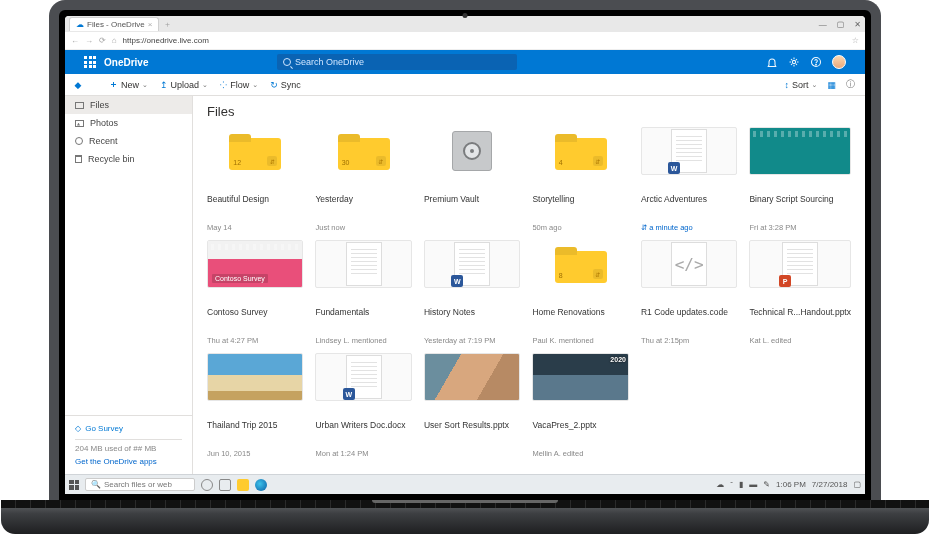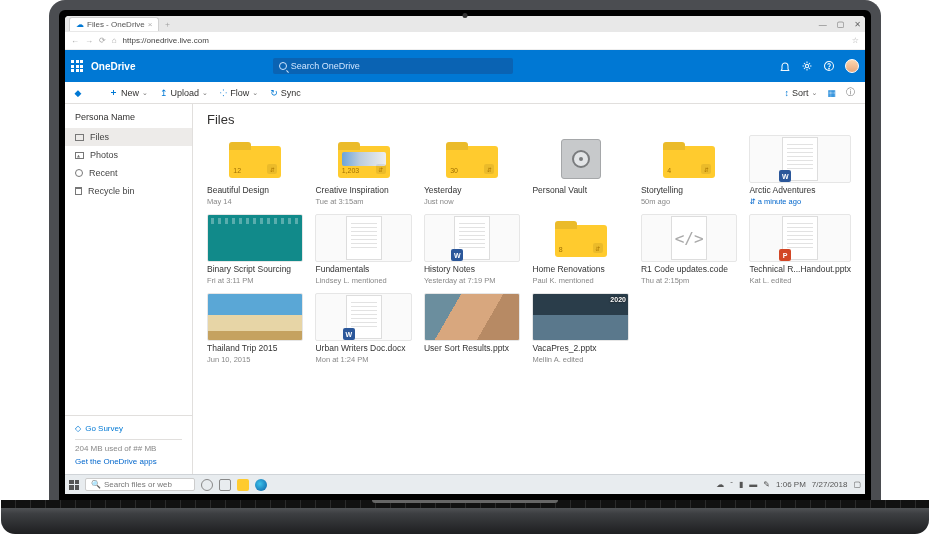--- a/index.html
+++ b/index.html
@@ -32,21 +32,21 @@
 .tab{display:flex;align-items:center;gap:3px;background:#fff;height:14px;padding:0 6px;border-radius:3px 3px 0 0;border:1px solid #d0d0d0;border-bottom:none;max-width:110px}
 .tab .favicon{width:8px;height:8px;display:inline-flex;align-items:center;justify-content:center;color:var(--blue)}
 .tab .title{flex:1;white-space:nowrap;overflow:hidden;text-overflow:ellipsis}
 .tab .x{opacity:.5}
 .wnd .wctrl{margin-left:auto;display:flex;gap:10px;color:#666}
 .addr{display:flex;align-items:center;height:18px;background:#fff;border-bottom:1px solid #eee;padding:0 6px;gap:6px;color:#666;font-size:8px}
 .addr .url{flex:1;color:#444}
 .addr .ctrl{opacity:.6}
 
 
-.suite{display:flex;align-items:center;height:32px;background:var(--blue);color:#fff;padding:0 6px;gap:8px;font-size:10px}
+.suite{display:flex;align-items:center;height:24px;background:var(--blue);color:#fff;padding:0 19px;gap:8px;font-size:10px}
 .waffle{display:inline-grid;grid-template-columns:repeat(3,3px);grid-auto-rows:3px;gap:1.5px}
 .waffle span{background:#fff}
 .brand{font-weight:600}
 .search{flex:0 0 240px;margin:18px auto;display:flex;align-items:center;gap:4px;height:16px;background:var(--blue-dark);border-radius:2px;padding:0 6px;color:#cfe5ff;font-size:9px}
 .search .mag{width:8px;height:8px;border:1px solid currentColor;border-radius:50%;position:relative}
 .search .mag::after{content:"";position:absolute;right:-3px;bottom:-3px;width:3px;height:1px;background:currentColor;transform:rotate(45deg)}
 .suite-right{margin-left:auto;display:flex;align-items:center;gap:10px}
 .suite-right .ic{width:12px;height:12px;opacity:.95}
 .avatar{width:14px;height:14px;border-radius:50%;background:linear-gradient(#fcd7b0,#e8a87c);border:1px solid #fff}
 
@@ -75,21 +75,21 @@
 .side li .bin{width:7px;height:8px;border:1px solid #777;border-top:2px solid #777}
 .side .foot{margin-top:auto;padding:8px 10px;border-top:1px solid var(--grey-line);font-size:8px}
 .side .foot .prem{color:var(--blue);display:flex;align-items:center;gap:4px;margin-bottom:6px}
 .side .foot hr{border:none;border-top:1px solid var(--grey-line);margin:4px 0}
 .side .foot .quota{color:#888}
 .side .foot .link{color:var(--link);margin-top:4px}
 
 .main{flex:1;overflow:auto;padding:6px 14px 4px}
 .main h1{font-weight:400;font-size:13px;margin:2px 0 8px}
 .grid{display:grid;grid-template-columns:repeat(6,1fr);gap:8px 12px}
-.tile{display:flex;flex-direction:column;gap:2px;cursor:pointer}
+.tile{display:flex;flex-direction:column;gap:19px;cursor:pointer}
 .thumb{height:48px;border:1px solid #e6e6e6;border-radius:2px;display:flex;align-items:center;justify-content:center;background:#fafafa;position:relative;overflow:hidden}
 .tile .name{font-size:8.5px;color:#333;white-space:nowrap;overflow:hidden;text-overflow:ellipsis}
 .tile .meta{font-size:7.5px;color:#888;white-space:nowrap;overflow:hidden;text-overflow:ellipsis}
 .tile .meta.shared{color:var(--link)}
 
 
 .folder{width:56px;height:38px;position:relative}
 .folder::before{content:"";position:absolute;inset:6px 2px 0 2px;background:var(--yellow);border-radius:3px}
 .folder::after{content:"";position:absolute;left:2px;top:2px;width:22px;height:8px;background:var(--yellow);border-radius:3px 3px 0 0;filter:brightness(.92)}
 .folder .badge{position:absolute;right:6px;bottom:4px;width:10px;height:10px;background:rgba(0,0,0,.08);border-radius:2px;display:flex;align-items:center;justify-content:center;font-size:6px;color:#b07a00;z-index:1}
@@ -220,21 +220,20 @@
               <span>Sort</span>
               <span class="chev">⌄</span>
             </div>
           <span style="color:var(--blue)">▦</span>
           <span style="color:#777">ⓘ</span>
         </div>
       </div>
 
       <div class="body">
         <aside class="side">
-          <div class="persona">Persona Name</div>
           <ul>
             <li class="sel">
                 <span class="box"></span>
                 <span>Files</span>
               </li>
             <li>
                 <span class="photo"></span>
                 <span>Photos</span>
               </li>
             <li>
@@ -266,45 +265,34 @@
                     <span class="count">12</span>
                     <span class="badge">⇵</span>
                   </div>
                 </div>
                 <div class="name">Beautiful Design</div>
                 <div class="meta">May 14</div>
               </div>
               <div class="tile">
                 <div class="thumb" style="border: none; background: transparent;">
                   <div class="folder">
-                    <span class="count">1,203</span>
-                    <div class="strip"></div>
-                    <span class="badge">⇵</span>
-                  </div>
-                </div>
-                <div class="name">Creative Inspiration</div>
-                <div class="meta">Tue at 3:15am</div>
-              </div>
-              <div class="tile">
-                <div class="thumb" style="border: none; background: transparent;">
-                  <div class="folder">
                     <span class="count">30</span>
                     <span class="badge">⇵</span>
                   </div>
                 </div>
                 <div class="name">Yesterday</div>
                 <div class="meta">Just now</div>
               </div>
               <div class="tile">
                 <div class="thumb" style="border: none; background: transparent;">
                   <div class="vault">
                     <div class="dial"></div>
                   </div>
                 </div>
-                <div class="name">Personal Vault</div>
+                <div class="name">Premium Vault</div>
                 <div class="meta"></div>
               </div>
               <div class="tile">
                 <div class="thumb" style="border: none; background: transparent;">
                   <div class="folder">
                     <span class="count">4</span>
                     <span class="badge">⇵</span>
                   </div>
                 </div>
                 <div class="name">Storytelling</div>
@@ -319,21 +307,31 @@
                 <div class="name">Arctic Adventures</div>
                 <div class="meta shared">⇵ a minute ago</div>
               </div>
               <div class="tile">
                 <div class="thumb">
                   <div class="banner teal">
                     <div class="dots"></div>
                   </div>
                 </div>
                 <div class="name">Binary Script Sourcing</div>
-                <div class="meta">Fri at 3:11 PM</div>
+                <div class="meta">Fri at 3:28 PM</div>
+              </div>
+              <div class="tile">
+                <div class="thumb">
+                  <div class="banner pink">
+                    <div class="dots"></div>
+                    <span class="label">Contoso Survey</span>
+                  </div>
+                </div>
+                <div class="name">Contoso Survey</div>
+                <div class="meta">Thu at 4:27 PM</div>
               </div>
               <div class="tile">
                 <div class="thumb">
                   <div class="doc"></div>
                 </div>
                 <div class="name">Fundamentals</div>
                 <div class="meta">Lindsey L. mentioned</div>
               </div>
               <div class="tile">
                 <div class="thumb">

